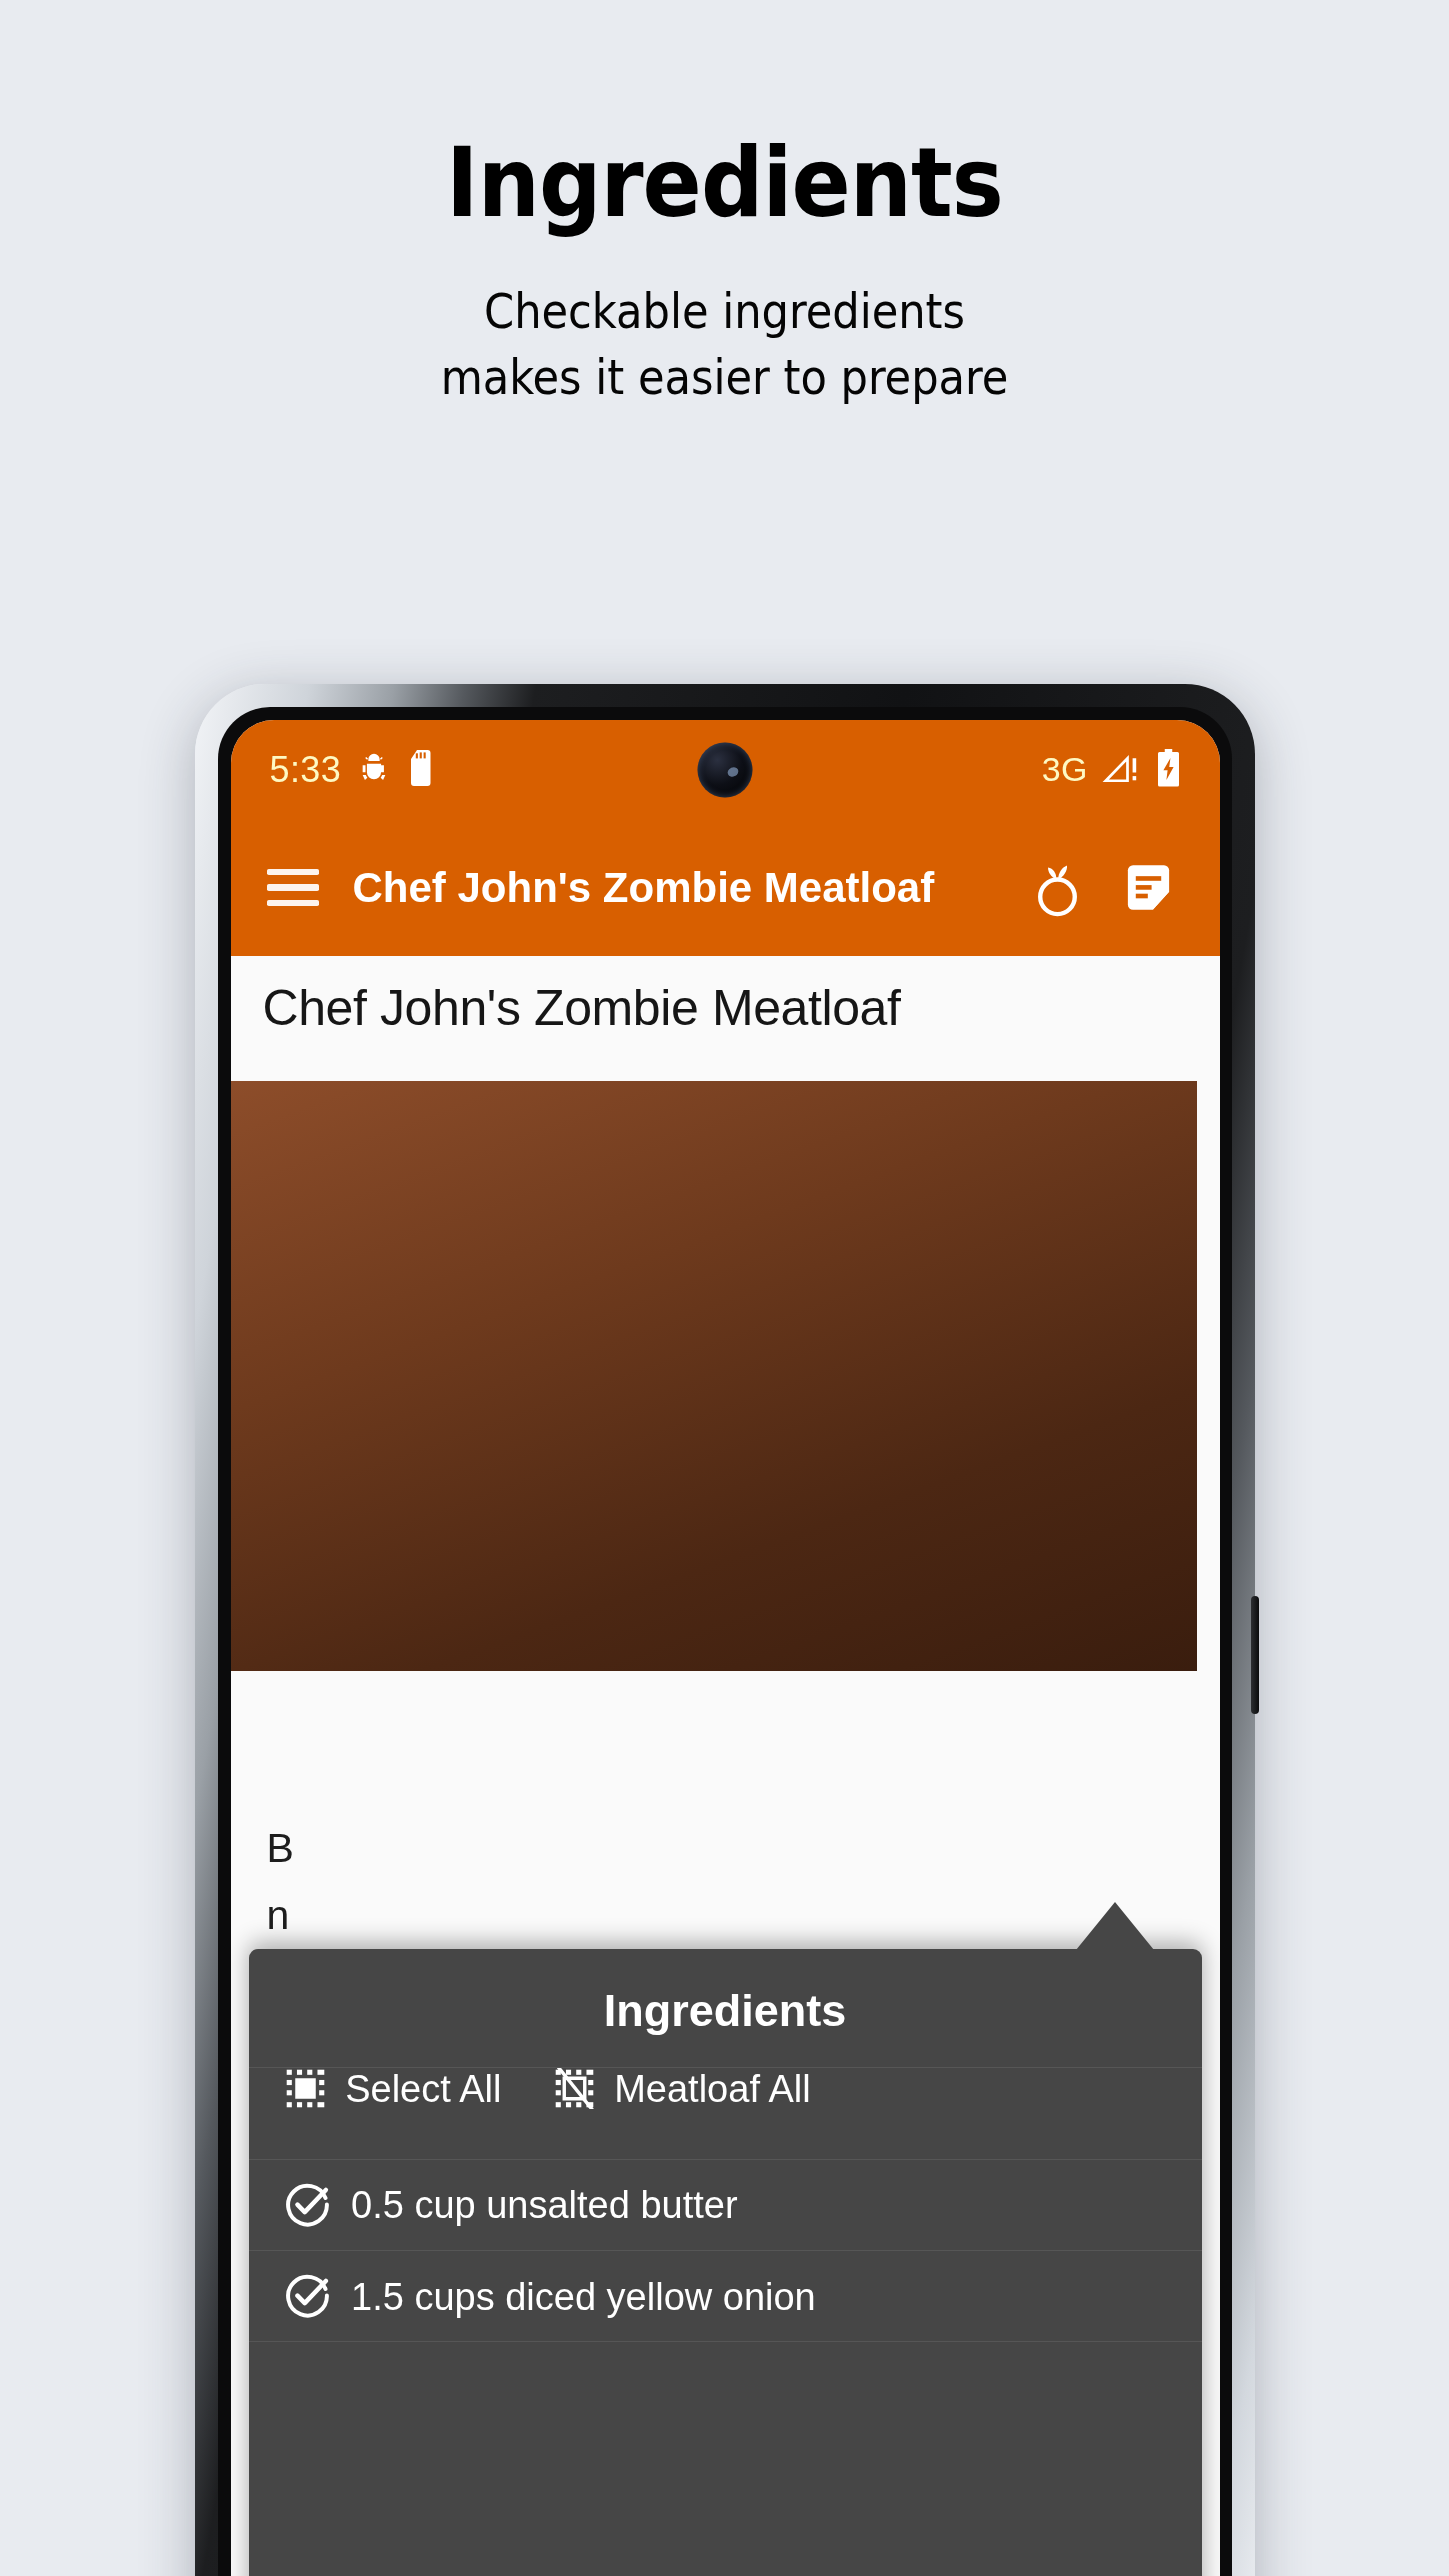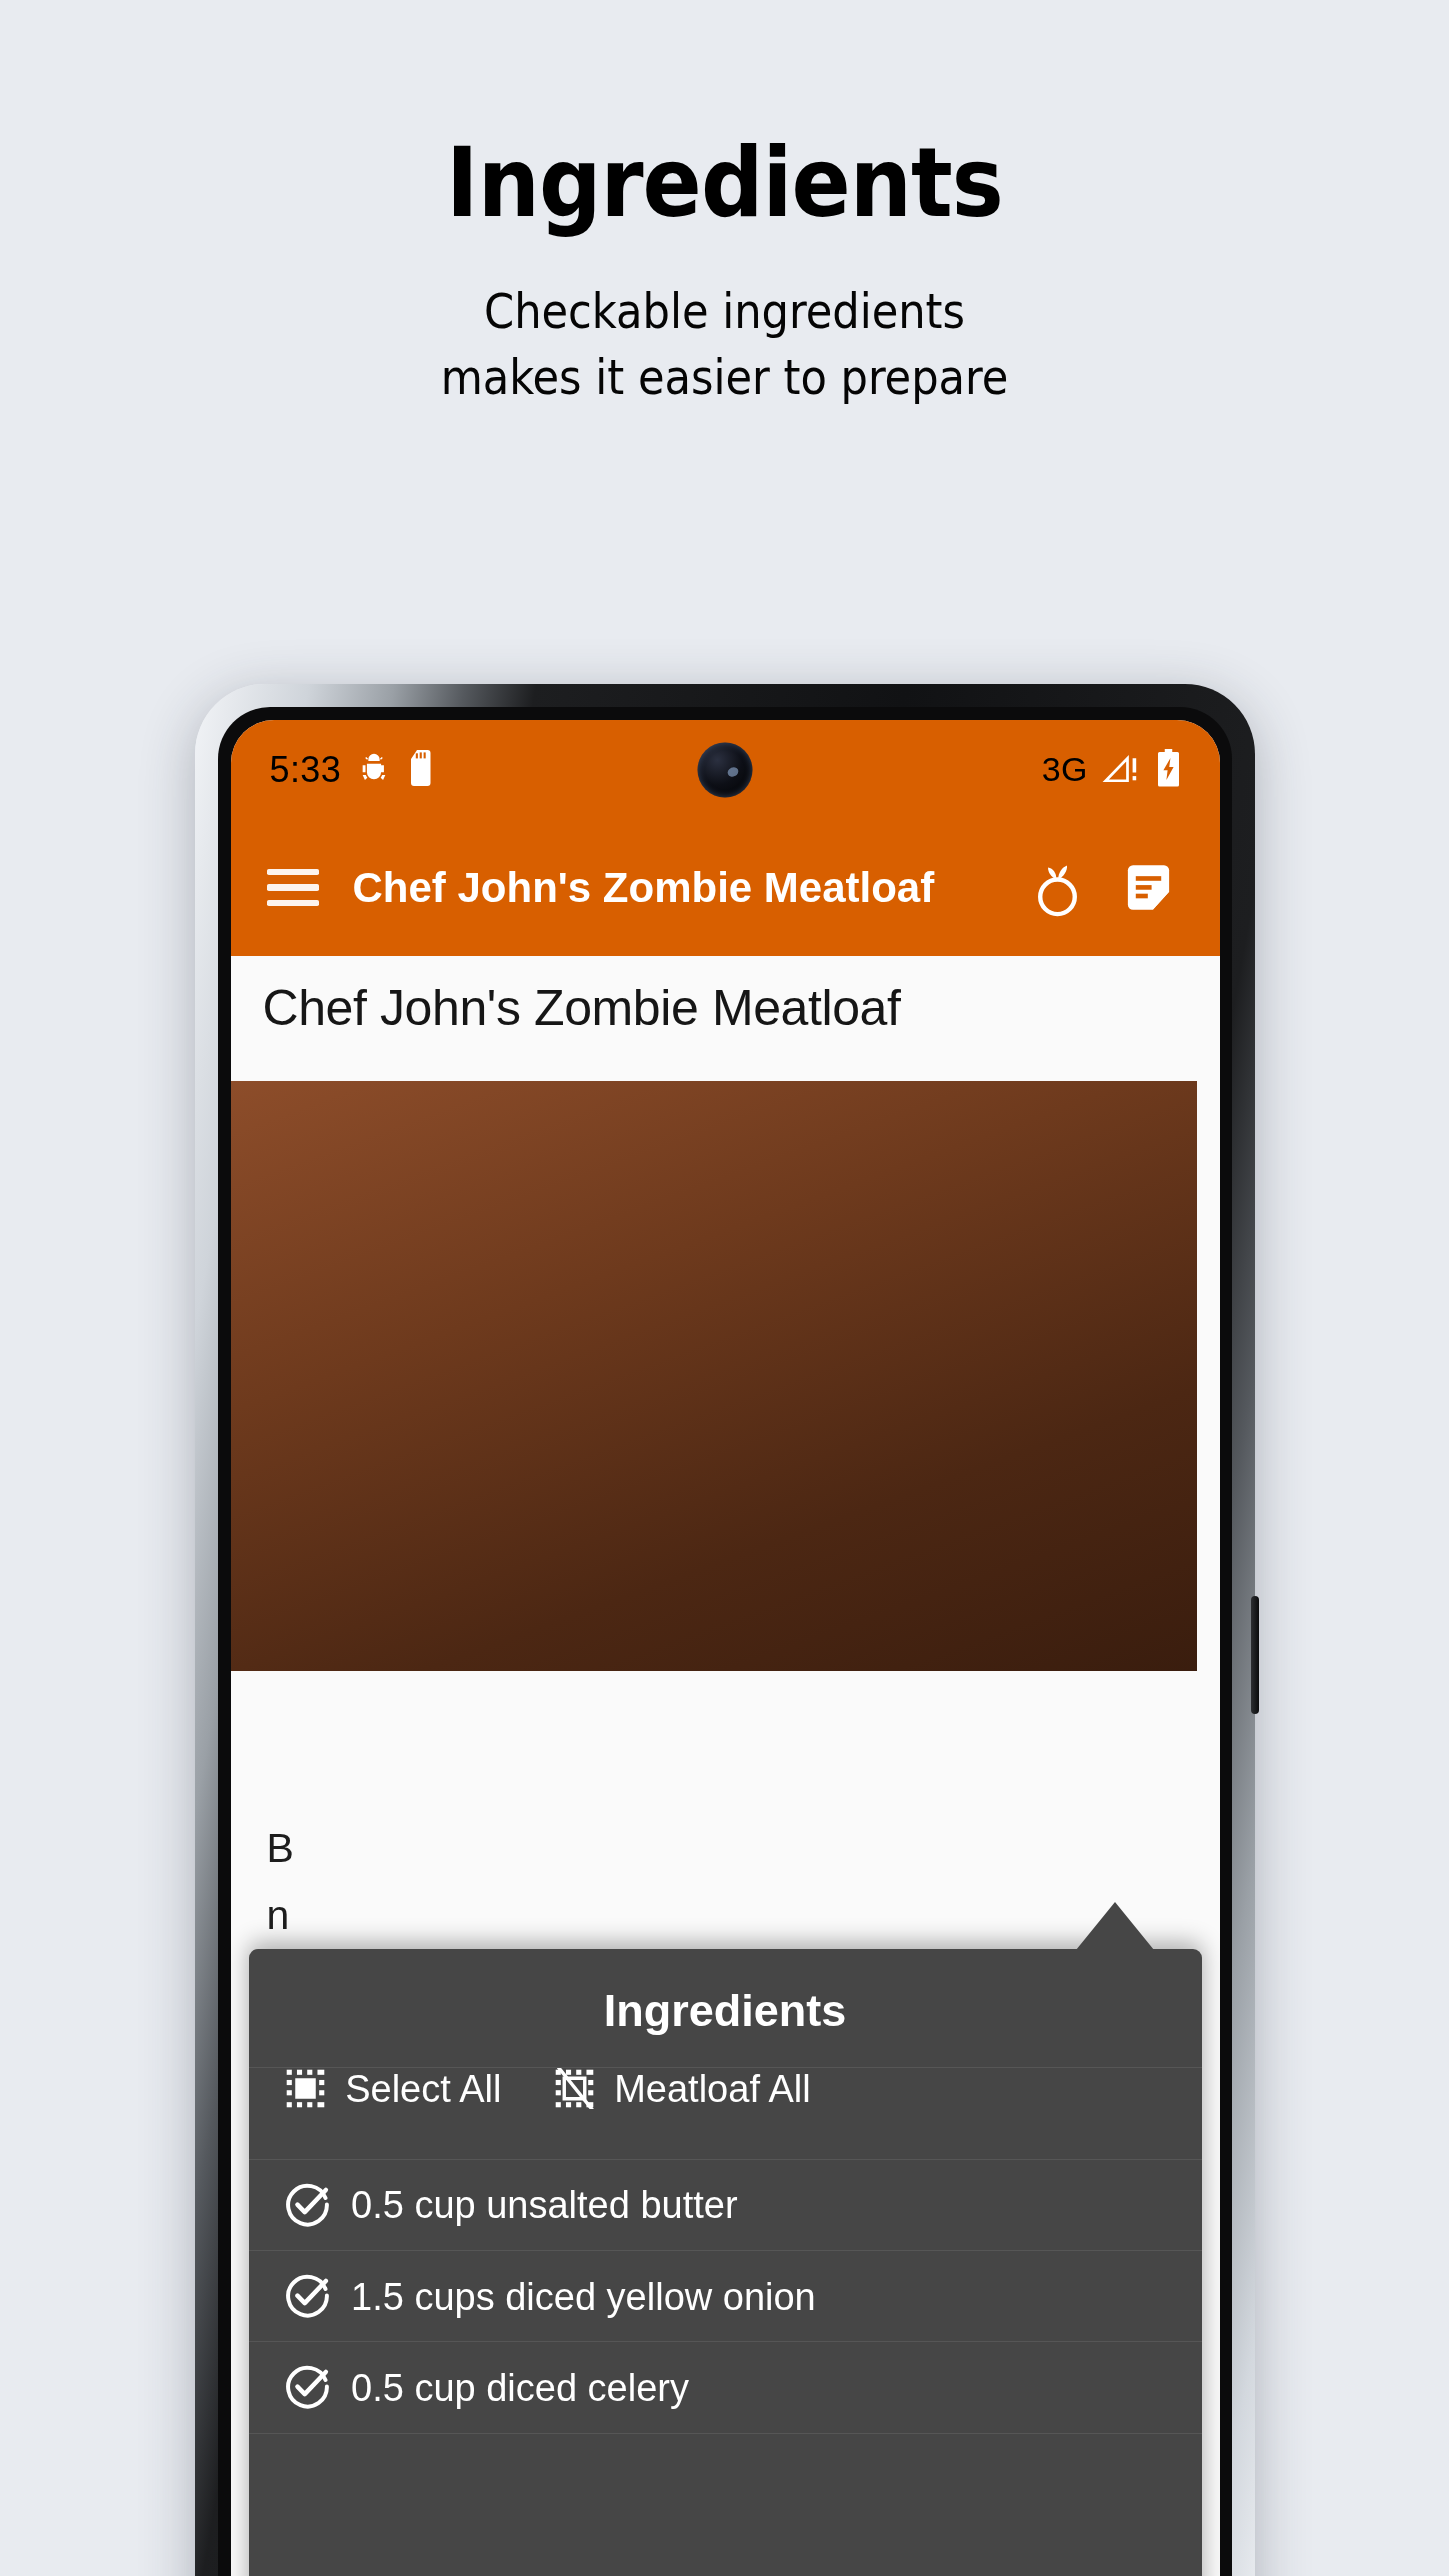--- a/index.html
+++ b/index.html
@@ -77,21 +77,21 @@
   }
 
   
   .statusbar {
     position: relative;
     height: 100px;
     background: #d85f00;
     display: flex;
     align-items: center;
     padding: 0 39px;
-    color: #000000;
+    color: #fef9c3;
   }
   .sb-left { display: flex; align-items: center; gap: 16px; }
   .sb-right { display: flex; align-items: center; gap: 14.3px; margin-left: auto; }
   .sb-time { font-size: 36px; font-weight: 400; letter-spacing: 0.4px; }
   .sb-net { font-size: 34px; font-weight: 400; letter-spacing: 0.4px; }
   .punchhole {
     position: absolute;
     left: 50%; top: 50%;
     transform: translate(-50%,-50%);
     width: 55px; height: 55px;
@@ -371,29 +371,20 @@
   <div class="ing-row">
     <span class="ing-check">
       <svg width="45" height="45" viewBox="0 0 26 26" fill="none">
         <path d="M23.4 9.2 A11.2 11.2 0 1 0 24.2 13.0" stroke="#fff" stroke-width="2.3" fill="none" stroke-linecap="round"></path>
         <path d="M7.2 13.1 L11.4 17.4 L23.6 4.6" stroke="#fff" stroke-width="2.6" fill="none" stroke-linecap="round" stroke-linejoin="round"></path>
       </svg>
     </span>
     <span class="ing-text">1.5 cups diced yellow onion</span>
   </div>
 
-  <div class="ing-row">
-    <span class="ing-check">
-      <svg width="45" height="45" viewBox="0 0 26 26" fill="none">
-        <path d="M23.4 9.2 A11.2 11.2 0 1 0 24.2 13.0" stroke="#fff" stroke-width="2.3" fill="none" stroke-linecap="round"></path>
-        <path d="M7.2 13.1 L11.4 17.4 L23.6 4.6" stroke="#fff" stroke-width="2.6" fill="none" stroke-linecap="round" stroke-linejoin="round"></path>
-      </svg>
-    </span>
-    <span class="ing-text">0.5 cup diced celery</span>
-  </div>
 
 
 </div>
         </div>
       </div>
 
     </div>
   </div>
 </div>
 

